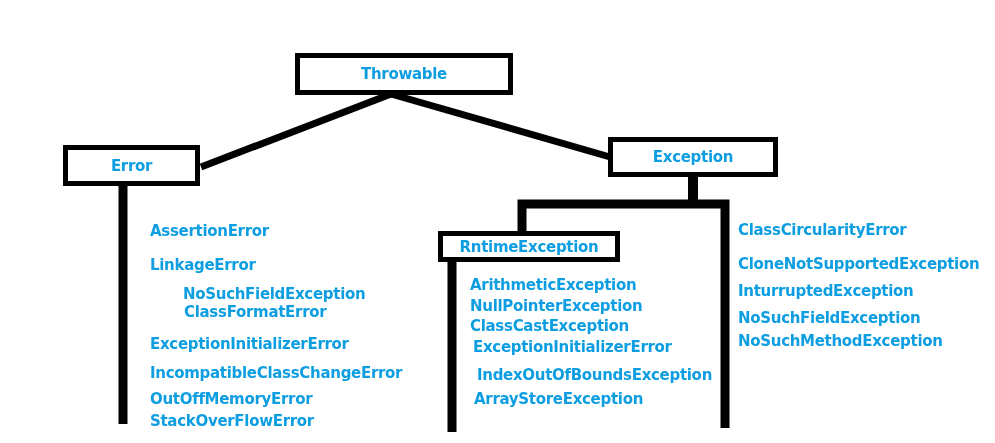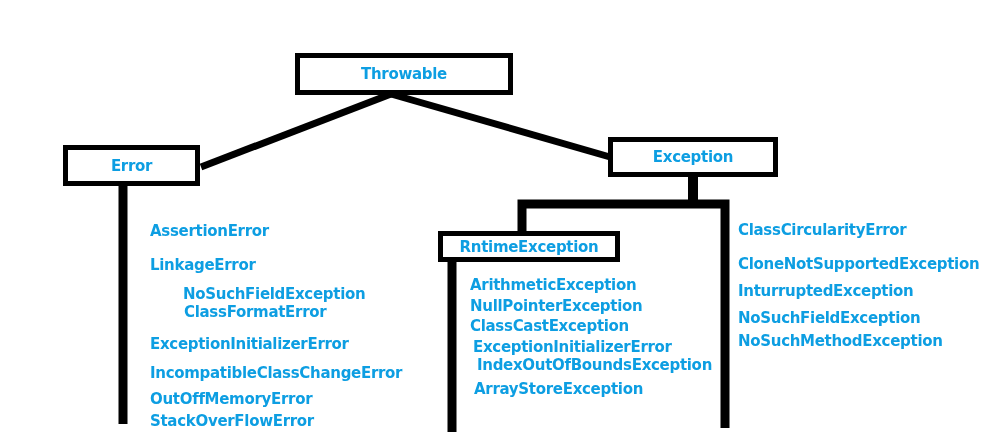--- a/index.html
+++ b/index.html
@@ -46,21 +46,21 @@
   #error-list .li:nth-child(4){margin-left:34px;}
   #error-list .li:nth-child(5){margin-top:14px;}
   #error-list .li:nth-child(6){margin-top:11px;}
   #error-list .li:nth-child(7){margin-top:8px;}
   #error-list .li:nth-child(8){margin-top:4px;}
 
   #runtime-list{left:470px;top:276px;}
   #runtime-list .li:nth-child(2){margin-top:3px;}
   #runtime-list .li:nth-child(3){margin-top:2px;}
   #runtime-list .li:nth-child(4){margin-top:3px;margin-left:3px;}
-  #runtime-list .li:nth-child(5){margin-top:0;margin-left:7px;}
+  #runtime-list .li:nth-child(5){margin-top:10px;margin-left:7px;}
   #runtime-list .li:nth-child(6){margin-top:6px;margin-left:4px;}
 
   #exception-list{left:738px;top:221px;}
   #exception-list .li:nth-child(2){margin-top:16px;}
   #exception-list .li:nth-child(3){margin-top:9px;}
   #exception-list .li:nth-child(4){margin-top:9px;}
   #exception-list .li:nth-child(5){margin-top:5px;}
 
   #watermark{
     position:absolute;left:822px;top:406px;

